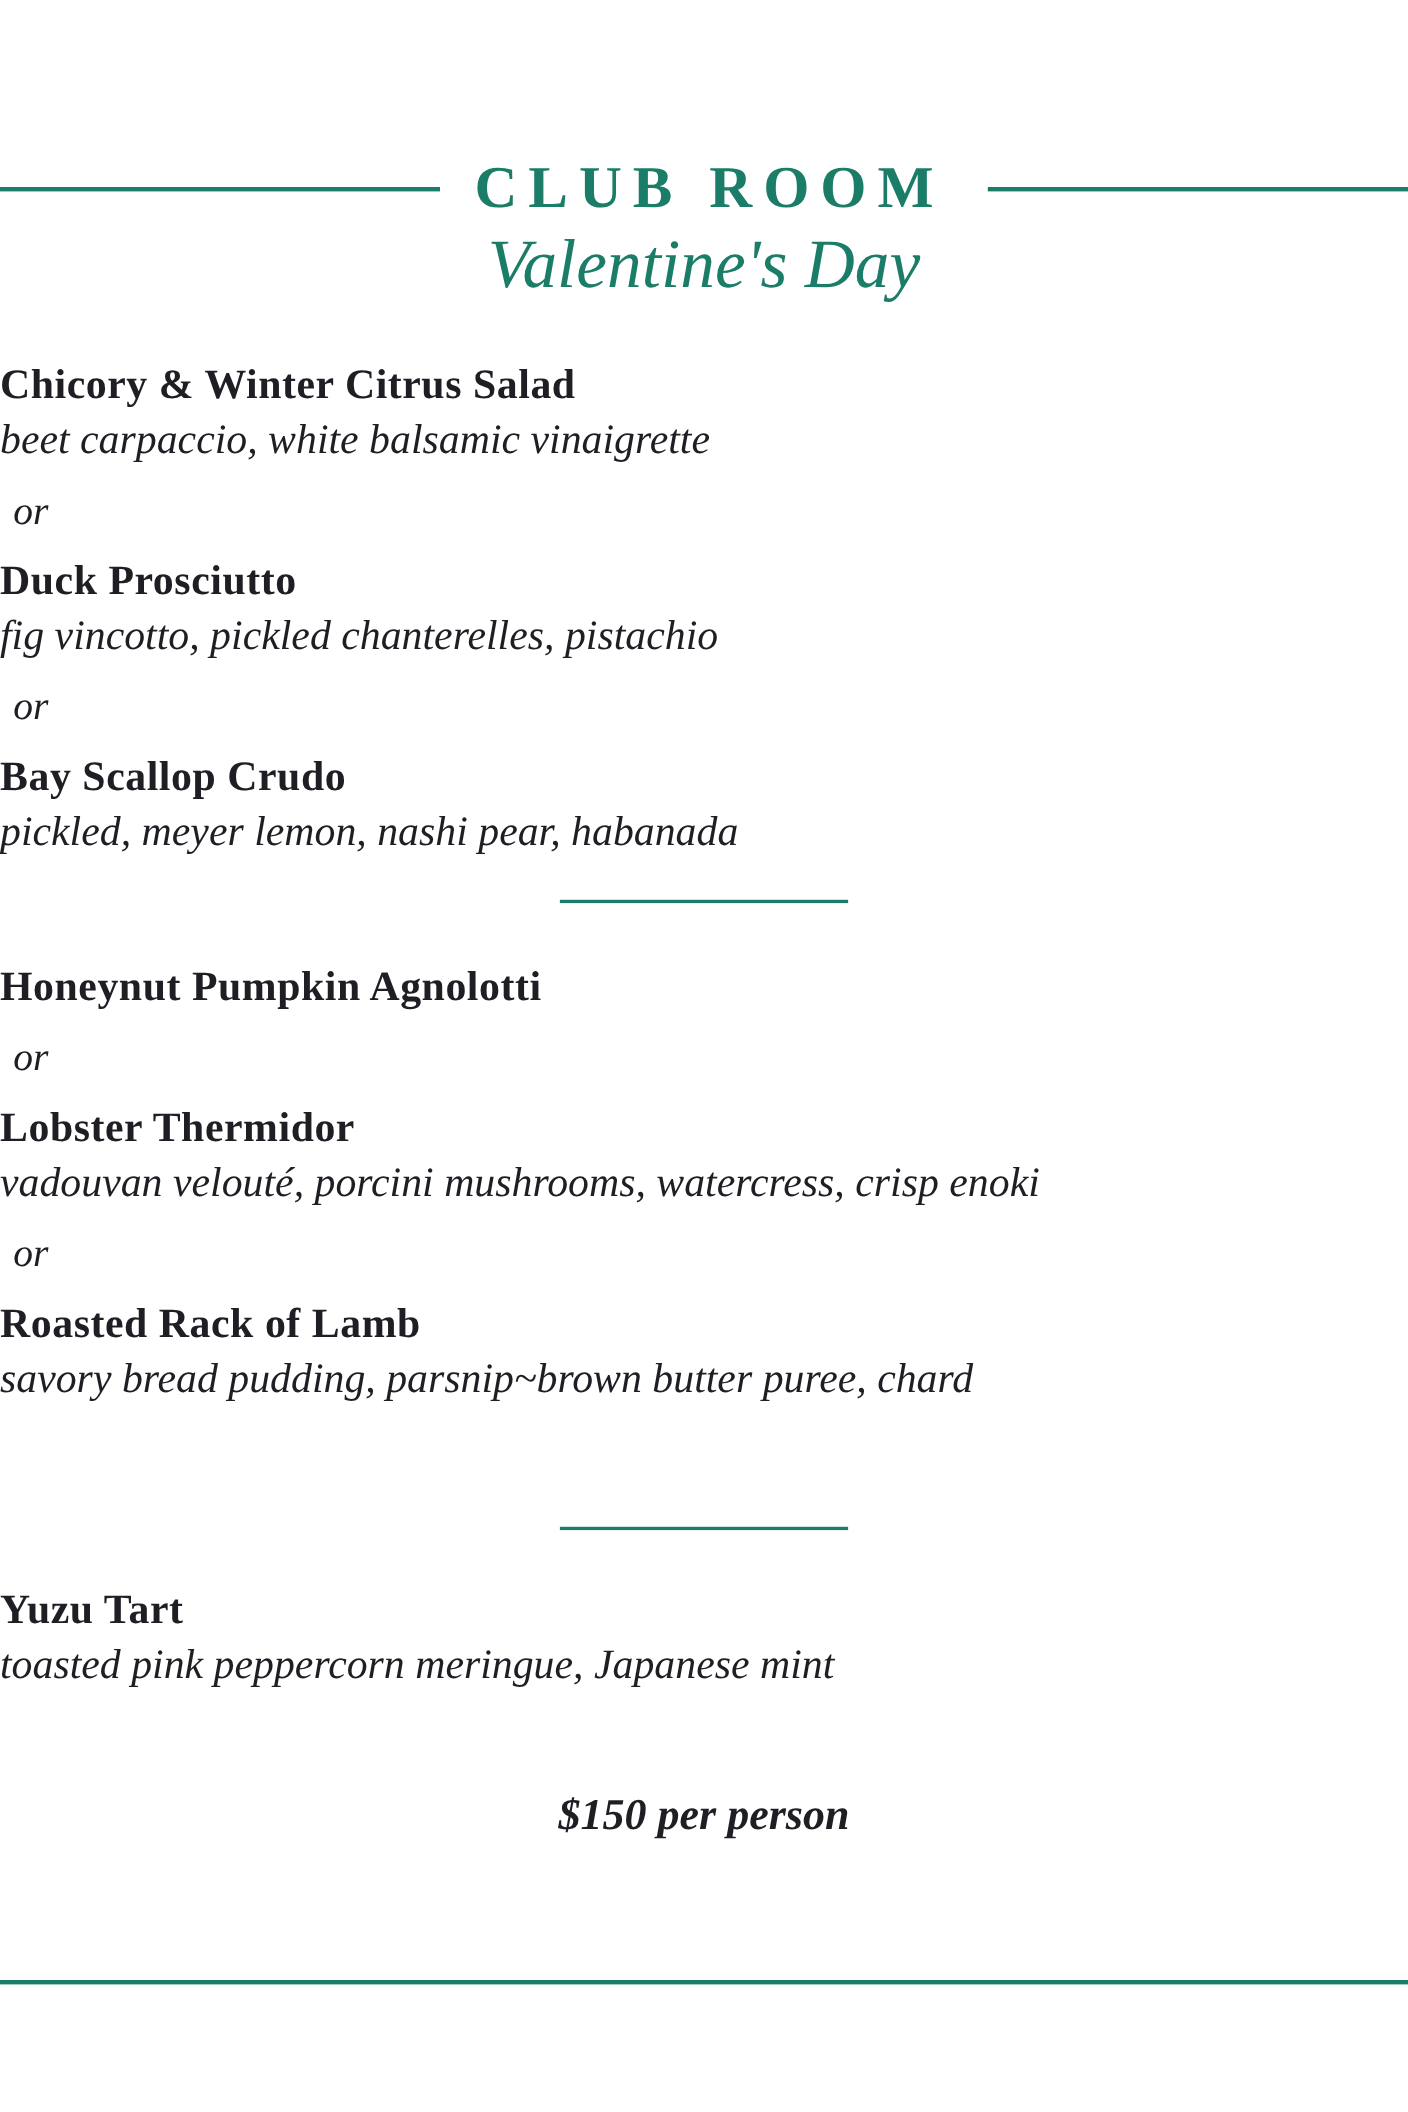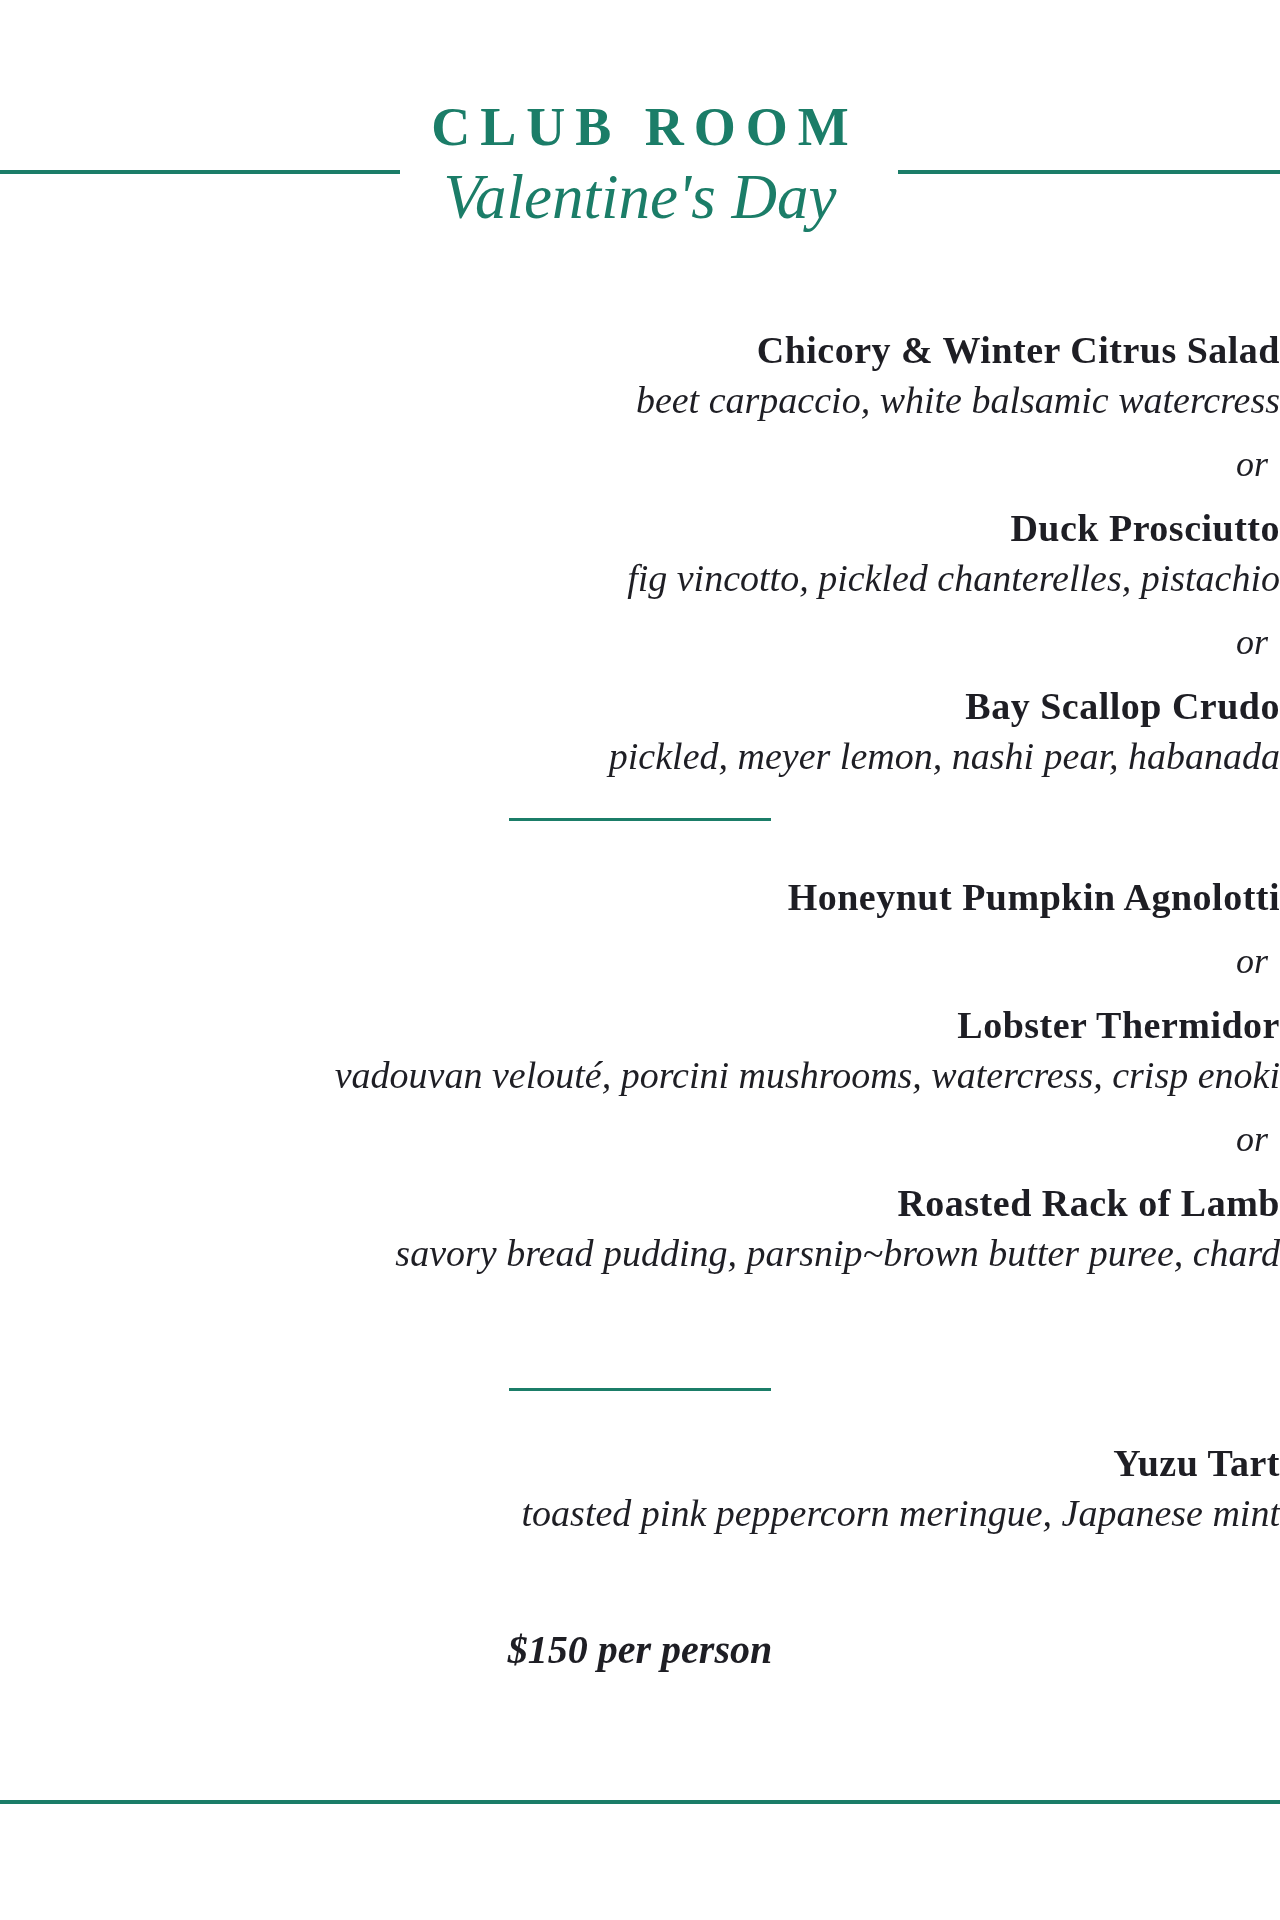--- a/index.html
+++ b/index.html
@@ -26,40 +26,41 @@
     left: 0; right: 0;
     text-align: center;
   }
   .menu-title {
     font-size: 54px;
     font-weight: bold;
     line-height: 70px;
     letter-spacing: 10px;
     text-indent: 10px; 
     color: var(--accent);
+    margin-top: 43px;
   }
   .menu-subtitle {
     font-size: 63px;
     font-style: italic;
     line-height: 70px;
     color: var(--accent);
   }
   .header-rule {
     position: absolute;
     top: 170px;
     height: 4px;
     background: var(--accent);
   }
   .header-rule.left  { left: 0;  width: 400px; }
   .header-rule.right { left: 898px; width: 382px; }
   
   .course {
     position: absolute;
     left: 0; right: 0;
-    text-align: right;
+    text-align: left;
   }
   .course-1 { top: 325px; }
   .course-2 { top: 872px; }
   .course-3 { top: 1438px; }
   .dish-name {
     font-size: 38px;
     font-weight: bold;
     line-height: 50px;
     letter-spacing: 0.5px;
   }
@@ -111,21 +112,21 @@
   <div class="header-rule left"></div>
   <div class="header-rule right"></div>
   <div class="header">
     <div class="menu-title">CLUB ROOM</div>
     <div class="menu-subtitle">Valentine's Day</div>
   </div>
 
   <div class="course course-1">
     <div class="item">
       <div class="dish-name">Chicory &amp; Winter Citrus Salad</div>
-      <div class="dish-desc">beet carpaccio, white balsamic watercress</div>
+      <div class="dish-desc">beet carpaccio, white balsamic vinaigrette</div>
     </div>
     <div class="or-sep">or</div>
     <div class="item">
       <div class="dish-name">Duck Prosciutto</div>
       <div class="dish-desc">fig vincotto, pickled chanterelles, pistachio</div>
     </div>
     <div class="or-sep">or</div>
     <div class="item">
       <div class="dish-name">Bay Scallop Crudo</div>
       <div class="dish-desc">pickled, meyer lemon, nashi pear, habanada</div>

